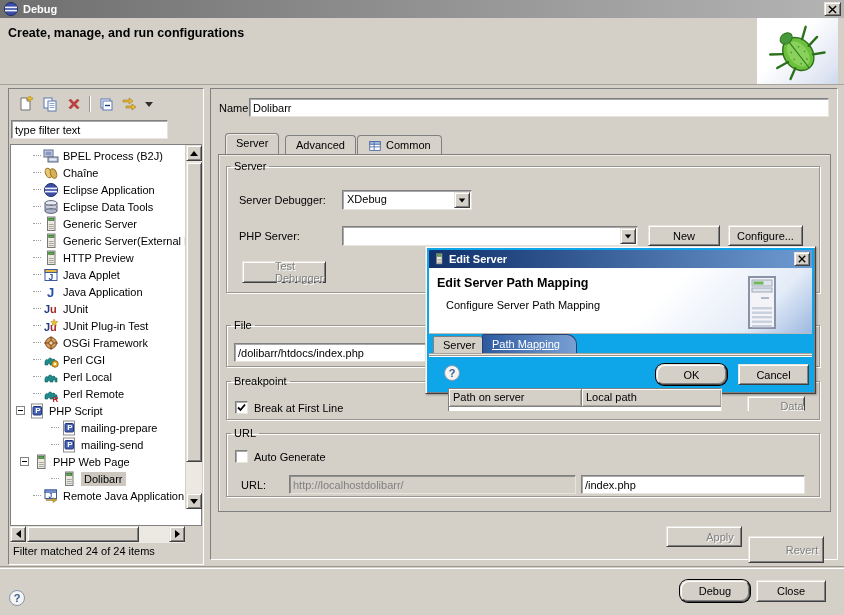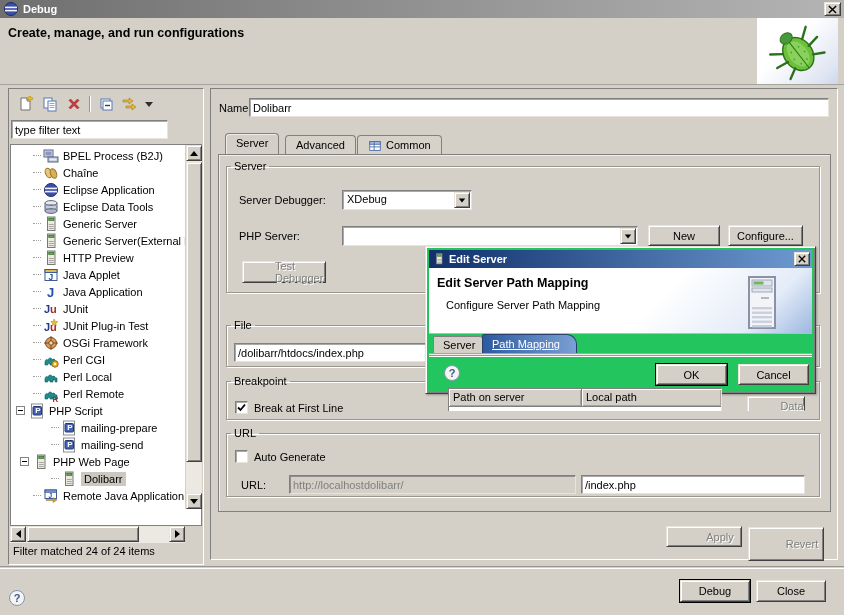--- a/index.html
+++ b/index.html
@@ -4,21 +4,21 @@
 <style>
   * { margin:0; padding:0; box-sizing:border-box; }
   html,body { width:844px; height:615px; }
   body { font-family:"Liberation Sans", sans-serif; font-size:11px; color:#000; background:#d4d0c8; position:relative; overflow:hidden; }
   .abs { position:absolute; }
 
   
   .raised { background:#d4d0c8; border:1px solid; border-color:#e8e4dc #404040 #404040 #e8e4dc;
             box-shadow: inset 1px 1px 0 #fff, inset -1px -1px 0 #808080; }
   .btn { display:flex; align-items:center; justify-content:center; font-size:11px; cursor:default; }
-  .btn.default { box-shadow: 0 0 0 1px #000, inset 1px 1px 0 #fff, inset -1px -1px 0 #808080; }
+  .btn.default { box-shadow: 0 0 0 1px #000, inset 1px 1px 0 #fff, inset -1px -1px 0 #808080; border-radius: 8px; }
   .btn.disabled { color:#808080; text-shadow:1px 1px 0 #fff;padding-left:32px; }
   .sunken { background:#fff; border:1px solid; border-color:#808080 #e8e4dc #e8e4dc #808080;
             box-shadow: inset 1px 1px 0 rgba(64,64,64,.45); }
   input.sunken { font-family:"Liberation Sans",sans-serif; font-size:11px; padding:2px 3px; outline:none; }
   .grayfield { background:#d4d0c8 !important; color:#808080; }
   fieldset { border:1px solid #9a968e; box-shadow: inset 1px 1px 0 #fff, 1px 1px 0 #fff; position:absolute; }
   legend { font-size:11px; padding:0 3px; margin-left:4px; }
   .cb { width:13px; height:13px; background:#fff; border:1px solid; border-color:#808080 #e8e4dc #e8e4dc #808080;
         box-shadow: inset 1px 1px 0 rgba(64,64,64,.45); display:flex; align-items:center; justify-content:center; }
   .combo { position:absolute; background:#fff; border:1px solid; border-color:#808080 #e8e4dc #e8e4dc #808080;
@@ -62,21 +62,21 @@
   
   #rpanel { left:210px; top:88px; width:628px; height:472px; border:1px solid; border-color:#808080 #fff #fff #808080; background:#d4d0c8; }
   #rpanel .inner { position:relative; width:100%; height:100%; }
   .tab { position:absolute; height:19px; padding:3px 10px 0 10px; background:#d6d2ca; border:1px solid #808080; border-bottom:none;
          border-radius:4px 4px 0 0; z-index:1; display:flex; align-items:flex-start; gap:4px; }
   .tab.active { height:21px; z-index:3; background:#d4d0c8; box-shadow:inset 1px 1px 0 #f0ede6; }
   #tabcontent { position:absolute; left:7px; top:65px; width:613px; height:358px; border:1px solid #808080; box-shadow:inset 1px 1px 0 #f0ede6; background:#d4d0c8; z-index:2; }
   .flabel { position:absolute; white-space:nowrap; }
 
   
-  #dialog { left:425px; top:246px; width:391px; height:148px; background:#22c55e; z-index:10;
+  #dialog { left:425px; top:246px; width:391px; height:148px; background:#0ea5e9; z-index:10;
             border:1px solid; border-color:#e8e4dc #404040 #404040 #e8e4dc; box-shadow: inset 1px 1px 0 #fff, inset -1px -1px 0 #808080, 1px 1px 2px rgba(0,0,0,.3); }
   #dtitle { position:absolute; left:3px; top:3px; right:3px; height:18px; background:linear-gradient(90deg,#10316b,#6e9ad2); display:flex; align-items:center; }
   #dtitle .ttl { color:#fff; font-weight:bold; margin-left:4px; }
   #dlg-close { position:absolute; right:2px; top:2px; width:16px; height:14px; }
   #dheader { position:absolute; left:3px; top:21px; right:3px; height:66px; background:linear-gradient(315deg,#9cb8e0 0%,#e4ecf8 16%,#ffffff 42%); border-bottom:1px solid #c0bcb4; }
   #dheader .h1 { position:absolute; left:8px; top:8px; font-weight:bold; font-size:12.5px; }
   #dheader .h2 { position:absolute; left:17px; top:31px; }
   .dtab { position:absolute; font-size:11px; }
   .dtab.plain { height:17px; top:89px; background:#d4d0c8; border:1px solid #808080; border-bottom:none; border-radius:2px 6px 0 0; padding:2px 9px; }
   .dtab.bluetab { height:19px; top:87px; background:linear-gradient(90deg,#2c5aa0,#7aa0d4); color:#fff; border:1px solid #27406c; border-bottom:none;
@@ -545,21 +545,21 @@
         <span class="flabel" style="left:27px;top:12px">Auto Generate</span>
         <span class="flabel" style="left:14px;top:40px">URL:</span>
         <input class="sunken grayfield abs" style="left: 62px; top: 36px; width: 287px; height: 19px;" value="http://localhostdolibarr/">
         <input class="sunken abs" style="left: 354px; top: 36px; width: 224px; height: 19px;" value="/index.php">
       </fieldset>
     </div>
 
     <div class="raised btn disabled abs" style="left:455px;top:437px;width:76px;height:21px">
         <span>Apply</span>
       </div>
-    <div class="raised btn disabled abs" style="left:537px;top:438px;width:76px;height:34px">
+    <div class="raised btn disabled abs" style="left:537px;top:447px;width:76px;height:27px">
         <span>Revert</span>
       </div>
   </div>
 </div>
 
 <div class="abs" id="dialog">
   <div id="dtitle">
     <svg width="12" height="14" style="margin-left:4px" viewBox="0 0 16 16">
         <use href="#i-server"></use>
       </svg>

